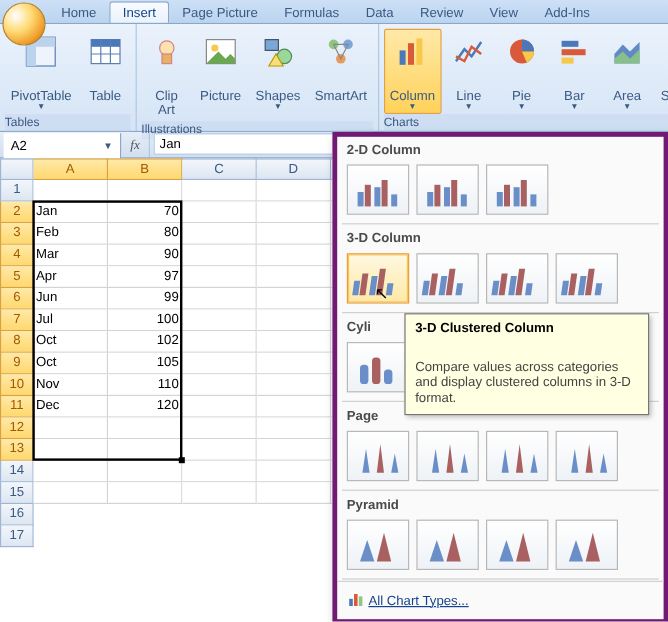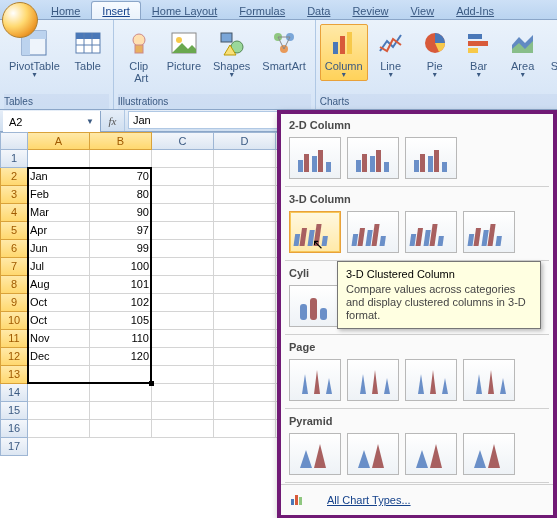--- a/index.html
+++ b/index.html
@@ -1,32 +1,32 @@
 <!DOCTYPE html>
 <html><head>
 <meta charset="utf-8">
 <style>
 * { box-sizing: border-box; margin: 0; padding: 0; font-family: 'Segoe UI', Tahoma, sans-serif; }
 body { background: #fff; width: 557px; height: 518px; overflow: hidden; position: relative; font-size: 11px; }
 
 
 .tab-strip { height: 20px; display: flex; align-items: flex-end; background: linear-gradient(#cde0f6,#bad4f0); padding-left: 40px; border-bottom: 1px solid #8ba6c8; }
 .office-btn { position: absolute; left: 2px; top: 2px; width: 36px; height: 36px; border-radius: 50%; background: radial-gradient(circle at 30% 30%, #fff 0%, #ffd970 40%, #f0a030 70%, #c06000 100%); border: 1px solid #b08030; z-index: 10; }
-.tab { padding: 3px 10px 2px; font-size: 11px; color: #3b5a82; cursor: pointer; border: 1px solid transparent; border-bottom: none; text-decoration: underline; }
+.tab { padding: 3px 10px 2px; font-size: 11px; color: #3b5a82; cursor: pointer; border: 1px solid transparent; border-bottom: none; }
 .tab.active { background: linear-gradient(#f7fbff,#eaf2fb); border-color: #8ba6c8; border-radius: 3px 3px 0 0; color: #15428b; }
 
 
 .ribbon { height: 90px; background: linear-gradient(#eaf2fb,#d5e4f6); display: flex; border-bottom: 1px solid #8ba6c8; }
 .rgroup { border-right: 1px solid #b0c8e4; padding: 2px 4px 0; display: flex; flex-direction: column; justify-content: space-between; }
 .rgroup-body { display: flex; gap: 2px; align-items: flex-start; flex: 1; padding-top:2px;}
 .rgroup-label { text-align: left; font-size: 10px; color: #3b5a82; padding: 2px 0; background: rgba(180,200,230,.25); }
 .rbtn { display: flex; flex-direction: column; align-items: center; padding: 2px 4px; min-width: 38px; border: 1px solid transparent; border-radius: 2px; cursor: pointer; }
 .rbtn.active { border-color: #e8a13a; background: linear-gradient(#ffe9a8,#ffd25a); }
 .rbtn .ic { width: 32px; height: 32px; display: flex; align-items:center; justify-content:center; }
-.rbtn .lbl { font-size: 11px; color: #3b5a82; text-align:right; line-height:12px; margin-top:1px;}
+.rbtn .lbl { font-size: 11px; color: #3b5a82; text-align:center; line-height:12px; margin-top:15px;}
 .dd-caret { font-size: 8px; color:#3b5a82; line-height:6px; }
 
 
 .fbar { height: 22px; display: flex; align-items: flex-start; border-bottom: 1px solid #8ba6c8; background: linear-gradient(#e6eef8,#d0dff0); }
 .namebox { width: 98px; border-right:1px solid #8ba6c8; height:100%; display:flex; align-items:center; padding:0 6px; background:#fff; margin:1px 0 1px 3px;}
 .namebox input { border:none; width: 70px; font-size:11px; outline:none;}
 .nb-caret { color:#3b5a82; font-size:8px; margin-left:auto;}
 .fx { width: 24px; text-align:center; font-style: italic; color:#555; border-right:1px solid #b0c8e4; height:100%; line-height:22px;font-family:Liberation Serif, serif;}
 .formula-input { flex:1; background:#fff; margin:1px 3px; height:18px; padding:0 4px; font-size:11px; border:1px solid #b0c8e4;}
 
@@ -47,37 +47,37 @@
 .selbox { position:absolute; border:2px solid #000; pointer-events:none; }
 .selhandle { position:absolute; width:5px; height:5px; background:#000; }
 
 
 .chart-panel { position:absolute; right:0; top:110px; width:280px; background:#fafafa; border:4px solid #701a75; box-shadow:2px 4px 8px rgba(0,0,0,.3); z-index:50;}
 .cp-section-label { font-size:11px; font-weight:bold; color:#4a4a4a; padding:5px 8px 3px;}
 .cp-row { display:flex; gap:6px; padding:3px 8px 6px; flex-wrap:wrap;}
 .cp-item { width:52px; height:42px; border:1px solid #b8b8b8; background:linear-gradient(#fff,#eef2f6); display:flex; align-items:center; justify-content:center; cursor:pointer; position:relative;}
 .cp-item.hov { border:1px solid #e8a13a; background:linear-gradient(#fff8e1,#ffe9a8); box-shadow:0 0 0 1px #f7c759 inset;}
 .cp-sep { height:1px; background:#d0d0d0; margin:1px 4px;}
-.cp-footer { display:flex; align-items:center; gap:22px; padding:6px 8px; border-top:1px solid #d0d0d0;}
+.cp-footer { display:flex; align-items:center; gap:2px; padding:6px 8px; border-top:1px solid #d0d0d0;}
 .cp-footer a { color:#15428b; text-decoration:underline; font-size:11px; cursor:pointer;}
 
 
 .tooltip { position:absolute; left:56px; top:53px; width:204px; background:#ffffe1; border:1px solid #767676; padding:6px 8px; font-size:11px; box-shadow:2px 2px 4px rgba(0,0,0,.25); z-index:60;}
-.tooltip .tt-title { font-weight:normal; margin-bottom:3px;}
+.tooltip .tt-title { font-weight:bold; margin-bottom:20px;}
 .tooltip .tt-body { color:#444; line-height:13px;}
 </style>
 </head>
 <body>
 
 <div class="office-btn"></div>
 
 <div class="tab-strip" id="tabstrip">
     <div class="tab">Home</div>
     <div class="tab active">Insert</div>
-    <div class="tab">Home Layout</div>
+    <div class="tab">Page Picture</div>
     <div class="tab">Formulas</div>
     <div class="tab">Data</div>
     <div class="tab">Review</div>
     <div class="tab">View</div>
     <div class="tab">Add-Ins</div>
   </div>
 
 <div class="ribbon" id="ribbon">
     <div class="rgroup">
       <div class="rgroup-body">
@@ -307,27 +307,20 @@
         <div class="cell"></div>
       </div>
       <div class="cellrow">
         <div class="cell">Jul</div>
         <div class="cell num">100</div>
         <div class="cell"></div>
         <div class="cell"></div>
         <div class="cell"></div>
       </div>
       <div class="cellrow">
-        <div class="cell">Aug</div>
-        <div class="cell num">101</div>
-        <div class="cell"></div>
-        <div class="cell"></div>
-        <div class="cell"></div>
-      </div>
-      <div class="cellrow">
         <div class="cell">Oct</div>
         <div class="cell num">102</div>
         <div class="cell"></div>
         <div class="cell"></div>
         <div class="cell"></div>
       </div>
       <div class="cellrow">
         <div class="cell">Oct</div>
         <div class="cell num">105</div>
         <div class="cell"></div>

